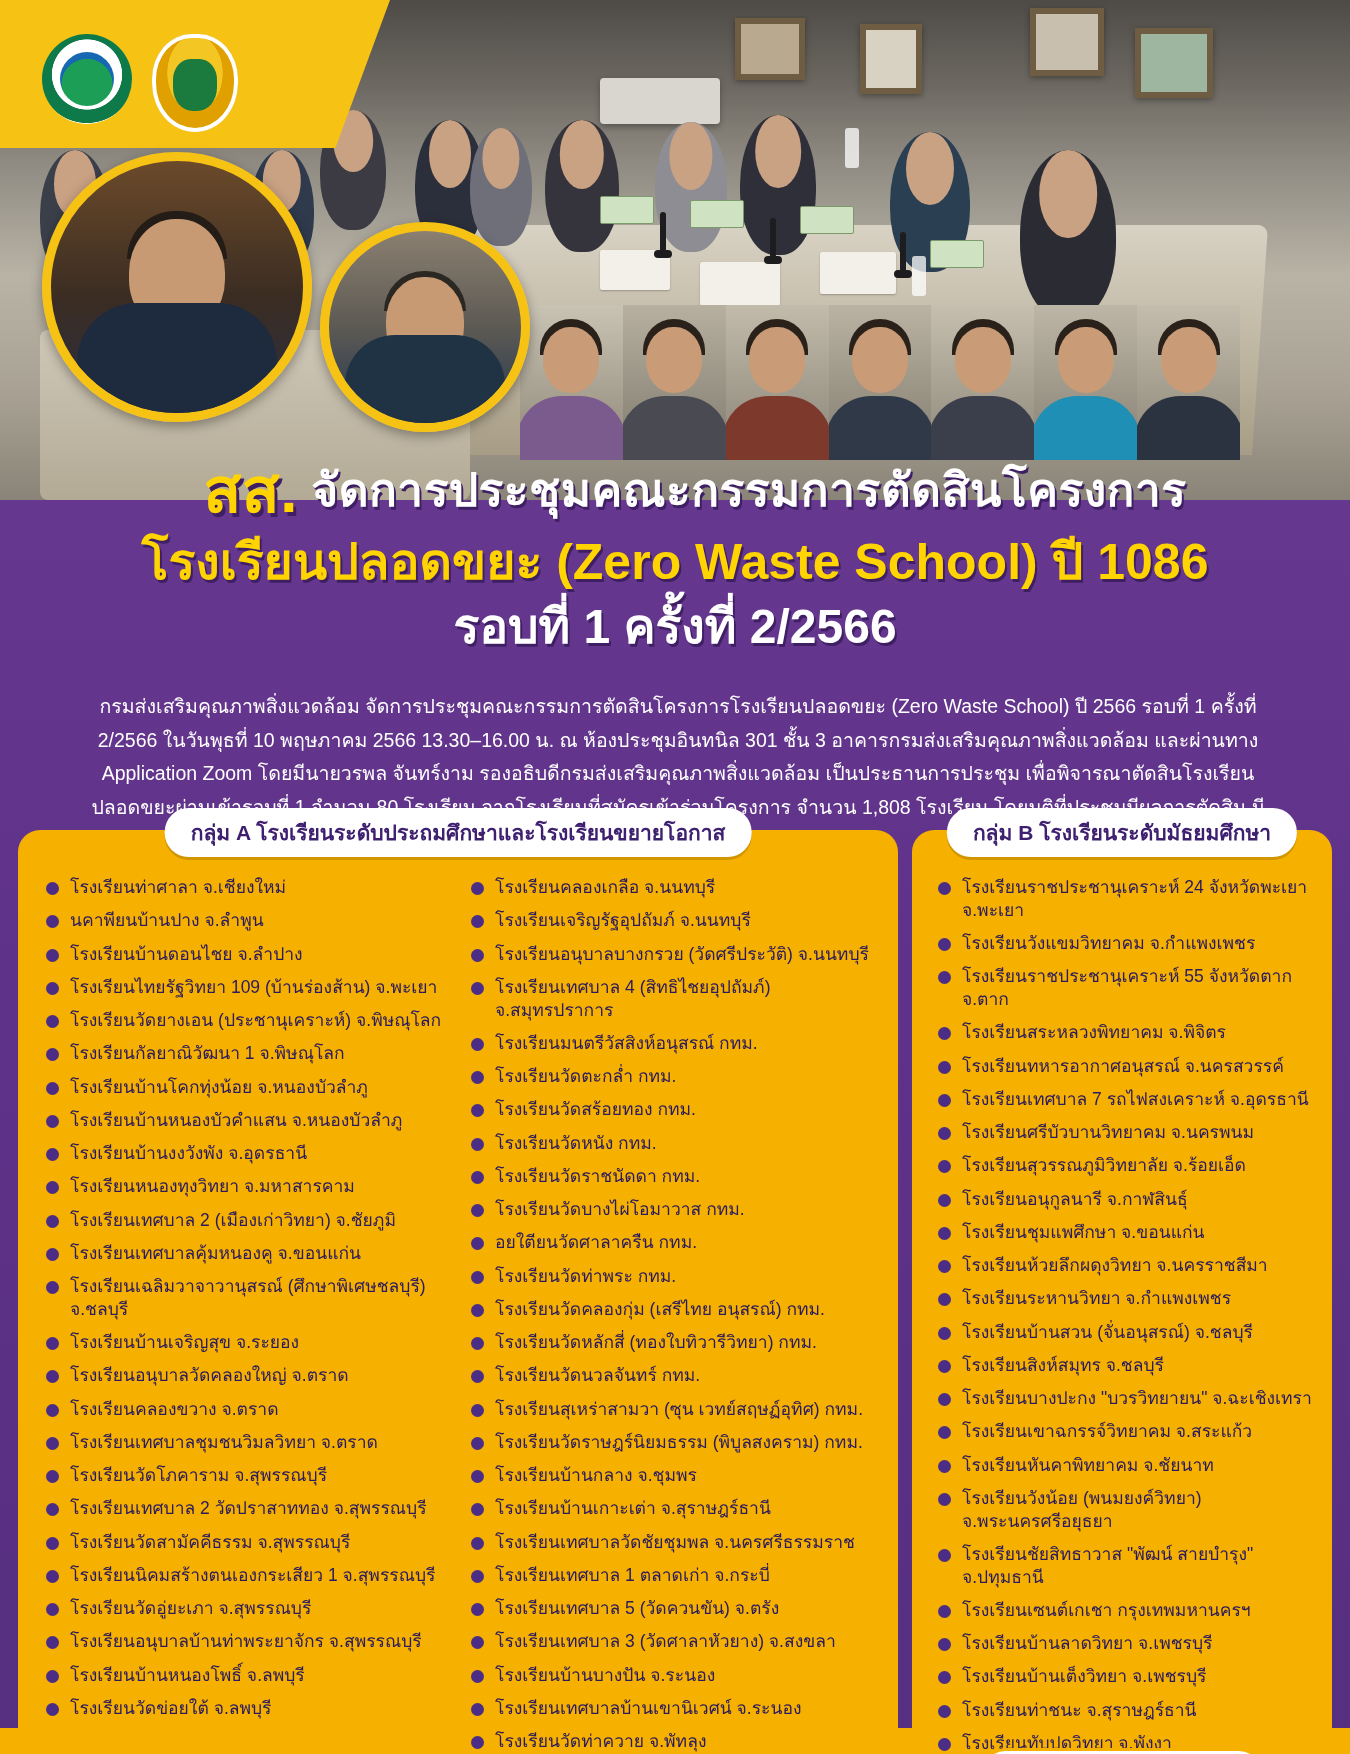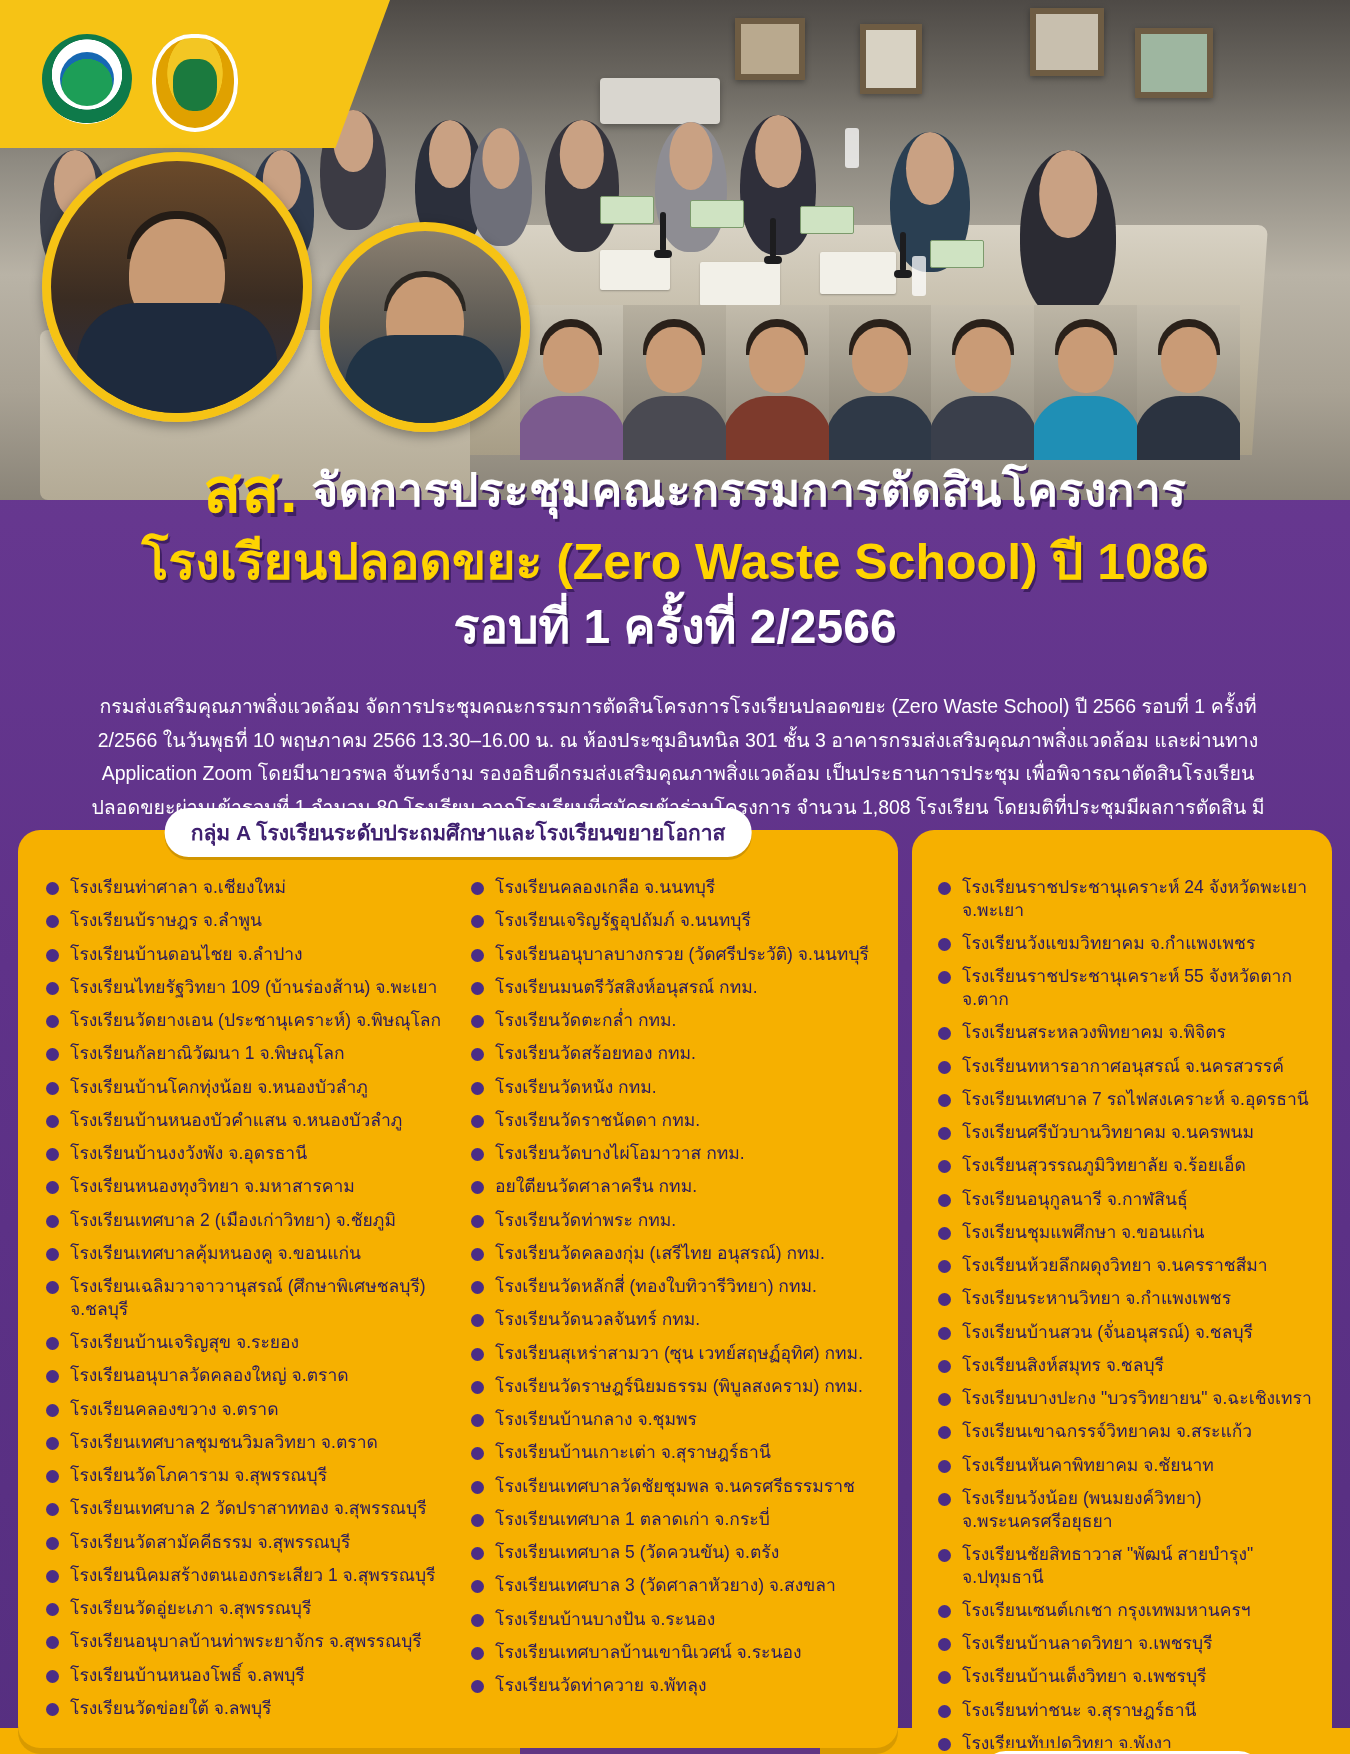--- a/index.html
+++ b/index.html
@@ -383,21 +383,21 @@
   <div class="para">กรมส่งเสริมคุณภาพสิ่งแวดล้อม จัดการประชุมคณะกรรมการตัดสินโครงการโรงเรียนปลอดขยะ (Zero Waste School) ปี 2566 รอบที่ 1 ครั้งที่ 2/2566 ในวันพุธที่ 10 พฤษภาคม 2566 13.30–16.00 น. ณ ห้องประชุมอินทนิล 301 ชั้น 3 อาคารกรมส่งเสริมคุณภาพสิ่งแวดล้อม และผ่านทาง Application Zoom โดยมีนายวรพล จันทร์งาม รองอธิบดีกรมส่งเสริมคุณภาพสิ่งแวดล้อม เป็นประธานการประชุม เพื่อพิจารณาตัดสินโรงเรียนปลอดขยะผ่านเข้ารอบที่ 1 จำนวน 80 โรงเรียน จากโรงเรียนที่สมัครเข้าร่วมโครงการ จำนวน 1,808 โรงเรียน โดยมติที่ประชุมมีผลการตัดสิน มีรายชื่อดังนี้</div>
 
   <div class="board">
 
     <div class="panel-a">
       <div class="pill">กลุ่ม A โรงเรียนระดับประถมศึกษาและโรงเรียนขยายโอกาส</div>
       <div class="cols">
         <div class="col">
           <ul id="a1">
               <li>โรงเรียนท่าศาลา จ.เชียงใหม่</li>
-              <li>โรงเรียนบ้ราษฎร จ.ลำพูน</li>
+              <li>นคาพียนบ้านปาง จ.ลำพูน</li>
               <li>โรงเรียนบ้านดอนไชย จ.ลำปาง</li>
               <li>โรงเรียนไทยรัฐวิทยา 109 (บ้านร่องส้าน) จ.พะเยา</li>
               <li>โรงเรียนวัดยางเอน (ประชานุเคราะห์) จ.พิษณุโลก</li>
               <li>โรงเรียนกัลยาณิวัฒนา 1 จ.พิษณุโลก</li>
               <li>โรงเรียนบ้านโคกทุ่งน้อย จ.หนองบัวลำภู</li>
               <li>โรงเรียนบ้านหนองบัวคำแสน จ.หนองบัวลำภู</li>
               <li>โรงเรียนบ้านงงวังพัง จ.อุดรธานี</li>
               <li>โรงเรียนหนองทุงวิทยา จ.มหาสารคาม</li>
               <li>โรงเรียนเทศบาล 2 (เมืองเก่าวิทยา) จ.ชัยภูมิ</li>
               <li>โรงเรียนเทศบาลคุ้มหนองคู จ.ขอนแก่น</li>
@@ -414,20 +414,21 @@
               <li>โรงเรียนอนุบาลบ้านท่าพระยาจักร จ.สุพรรณบุรี</li>
               <li>โรงเรียนบ้านหนองโพธิ์ จ.ลพบุรี</li>
               <li>โรงเรียนวัดข่อยใต้ จ.ลพบุรี</li>
             </ul>
         </div>
         <div class="col">
           <ul id="a2">
               <li>โรงเรียนคลองเกลือ จ.นนทบุรี</li>
               <li>โรงเรียนเจริญรัฐอุปถัมภ์ จ.นนทบุรี</li>
               <li>โรงเรียนอนุบาลบางกรวย (วัดศรีประวัติ) จ.นนทบุรี</li>
+              <li>โรงเรียนเทศบาล 4 (สิทธิไชยอุปถัมภ์) จ.สมุทรปราการ</li>
               <li>โรงเรียนมนตรีวัสสิงห์อนุสรณ์ กทม.</li>
               <li>โรงเรียนวัดตะกล่ำ กทม.</li>
               <li>โรงเรียนวัดสร้อยทอง กทม.</li>
               <li>โรงเรียนวัดหนัง กทม.</li>
               <li>โรงเรียนวัดราชนัดดา กทม.</li>
               <li>โรงเรียนวัดบางไผ่โอมาวาส กทม.</li>
               <li>อยใตียนวัดศาลาครืน กทม.</li>
               <li>โรงเรียนวัดท่าพระ กทม.</li>
               <li>โรงเรียนวัดคลองกุ่ม (เสรีไทย อนุสรณ์) กทม.</li>
               <li>โรงเรียนวัดหลักสี่ (ทองใบทิวารีวิทยา) กทม.</li>
@@ -443,20 +444,21 @@
               <li>โรงเรียนบ้านบางปัน จ.ระนอง</li>
               <li>โรงเรียนเทศบาลบ้านเขานิเวศน์ จ.ระนอง</li>
               <li>โรงเรียนวัดท่าควาย จ.พัทลุง</li>
             </ul>
         </div>
       </div>
 
     </div>
 
     <div class="panel-b">
+      <div class="pill">กลุ่ม B โรงเรียนระดับมัธยมศึกษา</div>
       <div class="single">
         <ul id="b1">
             <li>โรงเรียนราชประชานุเคราะห์ 24 จังหวัดพะเยา จ.พะเยา</li>
             <li>โรงเรียนวังแขมวิทยาคม จ.กำแพงเพชร</li>
             <li>โรงเรียนราชประชานุเคราะห์ 55 จังหวัดตาก จ.ตาก</li>
             <li>โรงเรียนสระหลวงพิทยาคม จ.พิจิตร</li>
             <li>โรงเรียนทหารอากาศอนุสรณ์ จ.นครสวรรค์</li>
             <li>โรงเรียนเทศบาล 7 รถไฟสงเคราะห์ จ.อุดรธานี</li>
             <li>โรงเรียนศรีบัวบานวิทยาคม จ.นครพนม</li>
             <li>โรงเรียนสุวรรณภูมิวิทยาลัย จ.ร้อยเอ็ด</li>

